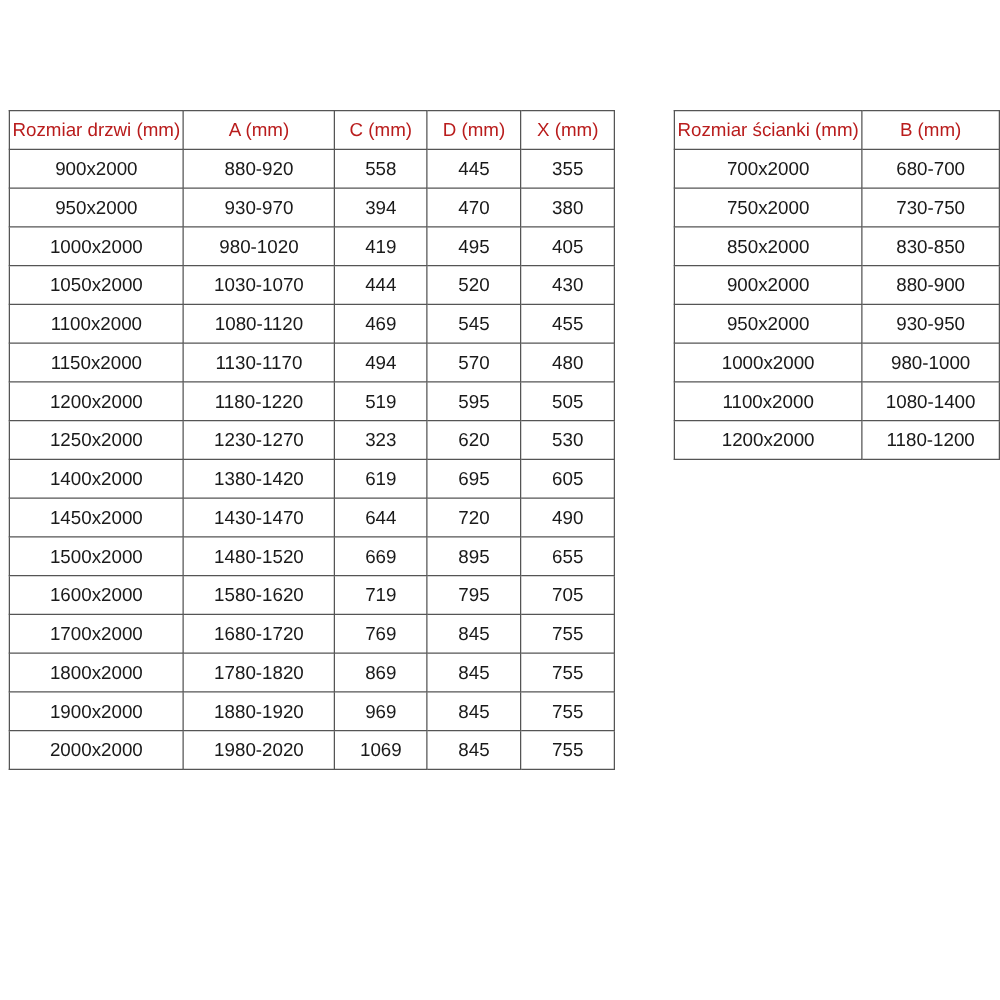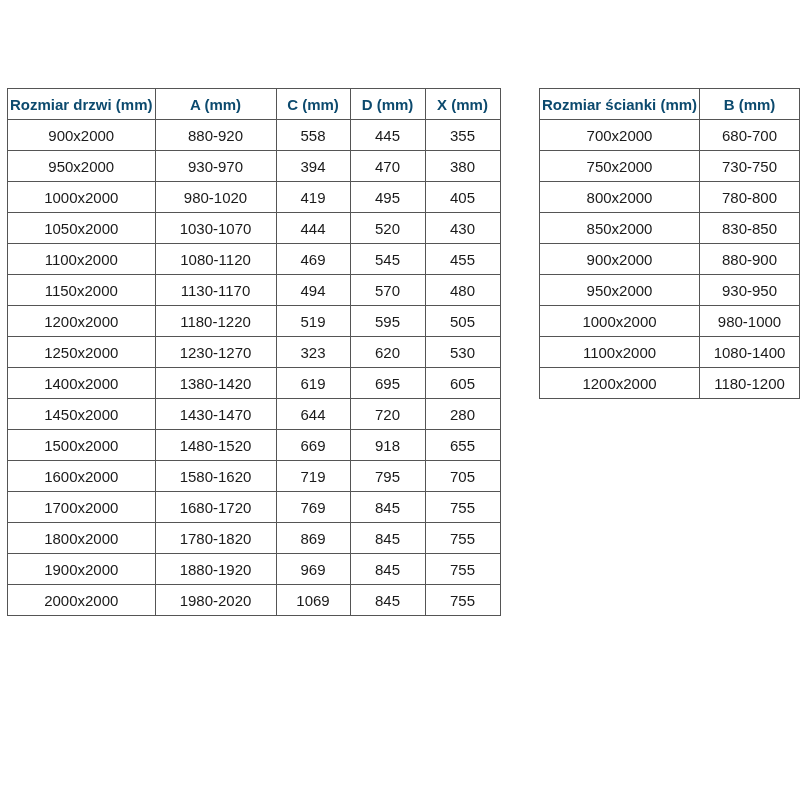--- a/index.html
+++ b/index.html
@@ -26,22 +26,22 @@
     text-align: center;
     vertical-align: middle;
     height: 30px;
     padding: 0 2px;
     font-size: 15px;
     line-height: 1;
     white-space: nowrap;
     overflow: hidden;
   }
   table.spec th {
-    font-weight: bold;
-    color: #0c4a6e;
+    font-weight: normal;
+    color: #b91c1c;
   }
   table.spec td {
     font-weight: normal;
     color: #1a1a1a;
   }
   #door-table {
     left: 7px;
     top: 88px;
   }
   #wall-table {
@@ -133,27 +133,27 @@
           <td>1380-1420</td>
           <td>619</td>
           <td>695</td>
           <td>605</td>
         </tr>
         <tr>
           <td>1450x2000</td>
           <td>1430-1470</td>
           <td>644</td>
           <td>720</td>
-          <td>280</td>
+          <td>490</td>
         </tr>
         <tr>
           <td>1500x2000</td>
           <td>1480-1520</td>
           <td>669</td>
-          <td>918</td>
+          <td>895</td>
           <td>655</td>
         </tr>
         <tr>
           <td>1600x2000</td>
           <td>1580-1620</td>
           <td>719</td>
           <td>795</td>
           <td>705</td>
         </tr>
         <tr>
@@ -201,24 +201,20 @@
     <tbody>
         <tr>
           <td>700x2000</td>
           <td>680-700</td>
         </tr>
         <tr>
           <td>750x2000</td>
           <td>730-750</td>
         </tr>
         <tr>
-          <td>800x2000</td>
-          <td>780-800</td>
-        </tr>
-        <tr>
           <td>850x2000</td>
           <td>830-850</td>
         </tr>
         <tr>
           <td>900x2000</td>
           <td>880-900</td>
         </tr>
         <tr>
           <td>950x2000</td>
           <td>930-950</td>

